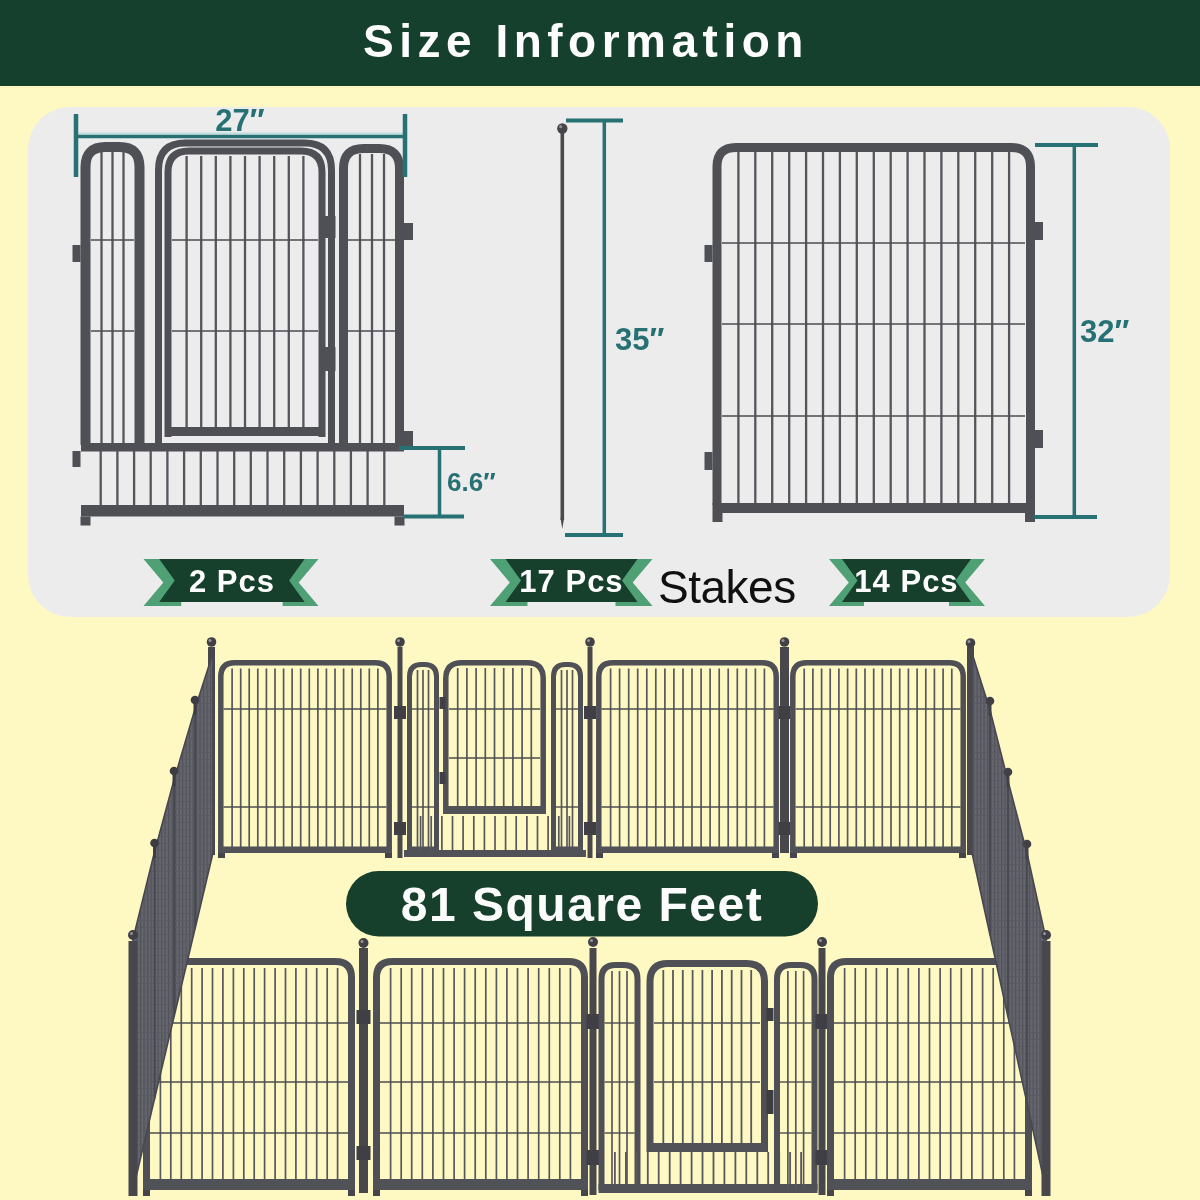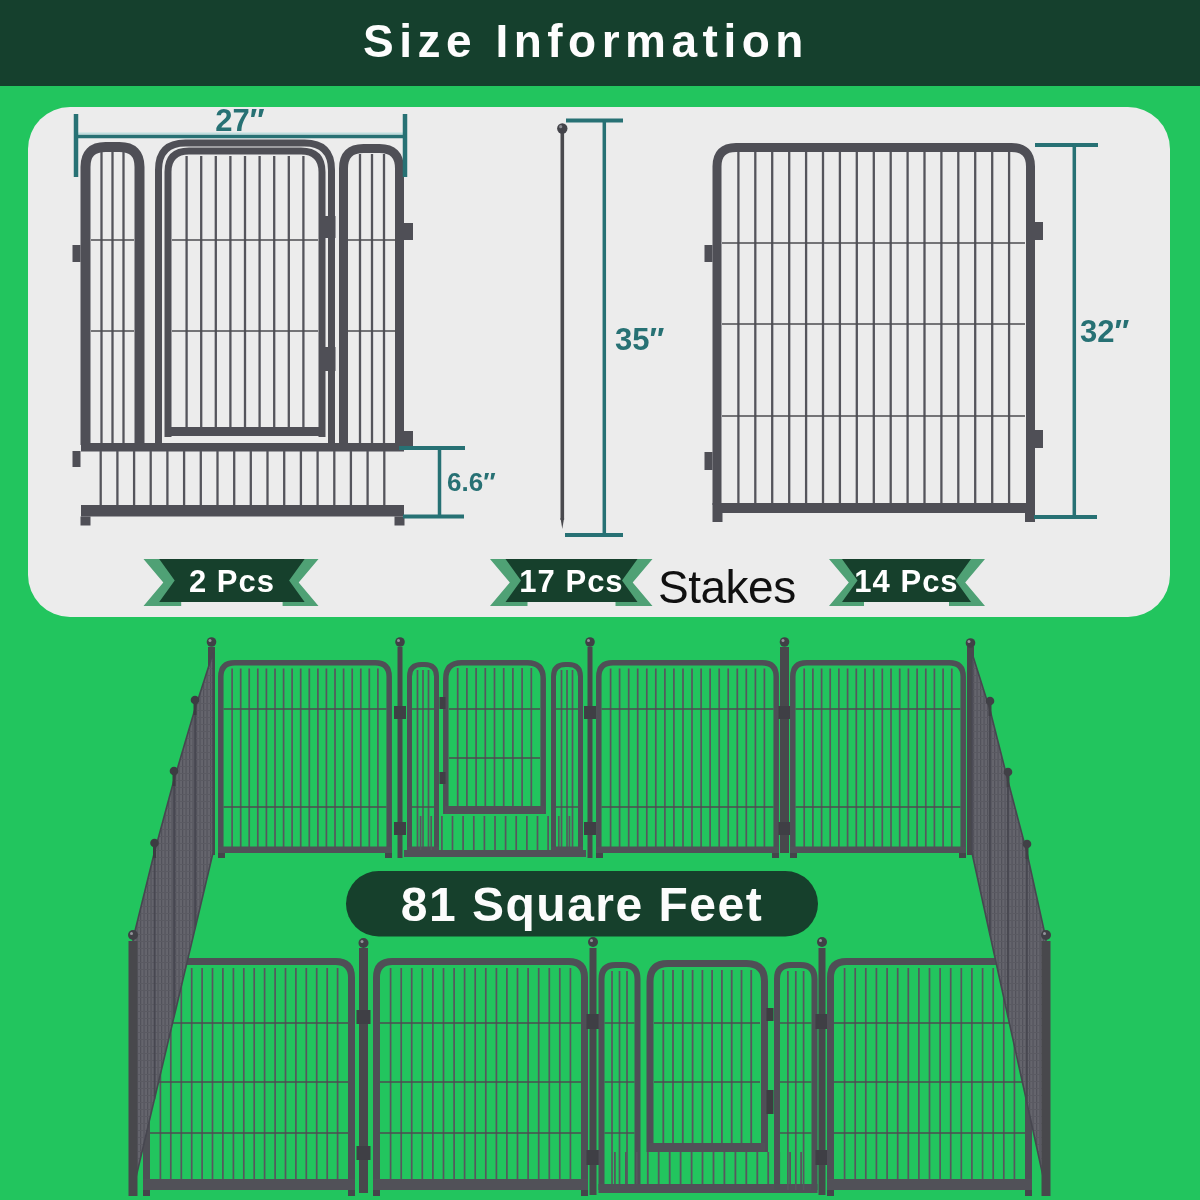--- a/index.html
+++ b/index.html
@@ -1,16 +1,16 @@
 <!DOCTYPE html>
 <html><head>
 <meta charset="utf-8">
 <style>
   html,body { margin:0; padding:0; background:#ffffff; }
-  #page { position:relative; width:1200px; height:1200px; background:#22c55e;
+  #page { position:relative; width:1200px; height:1200px; background:#fef9c3;
           font-family:"Liberation Sans", sans-serif; overflow:hidden; }
   svg text { font-family:"Liberation Sans", sans-serif; }
 </style>
 </head>
 <body>
 <div id="page">
 <svg width="1200" height="1200" viewBox="0 0 1200 1200">
 <defs>
 <pattern id="mesh" width="3.5" height="7" patternUnits="userSpaceOnUse">
   <rect width="3.5" height="7" fill="#65656d"></rect>

